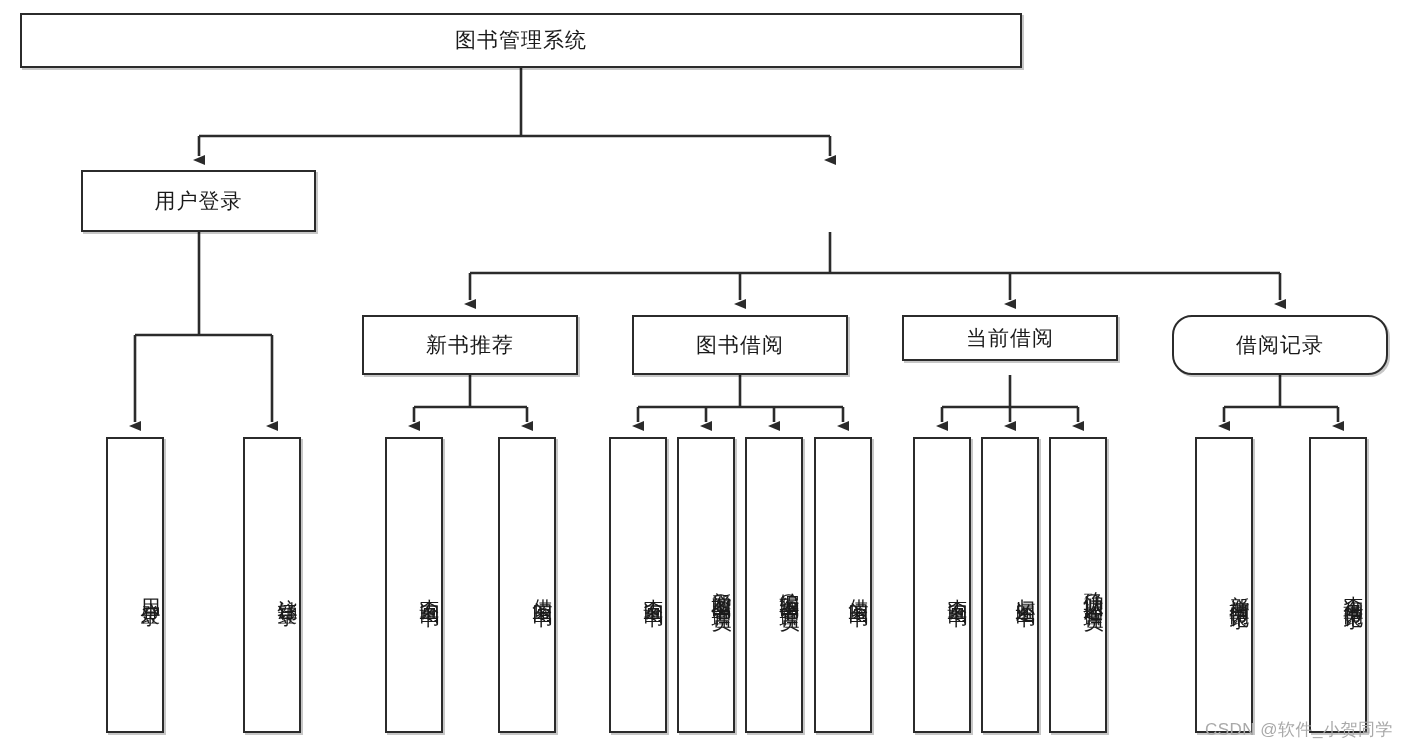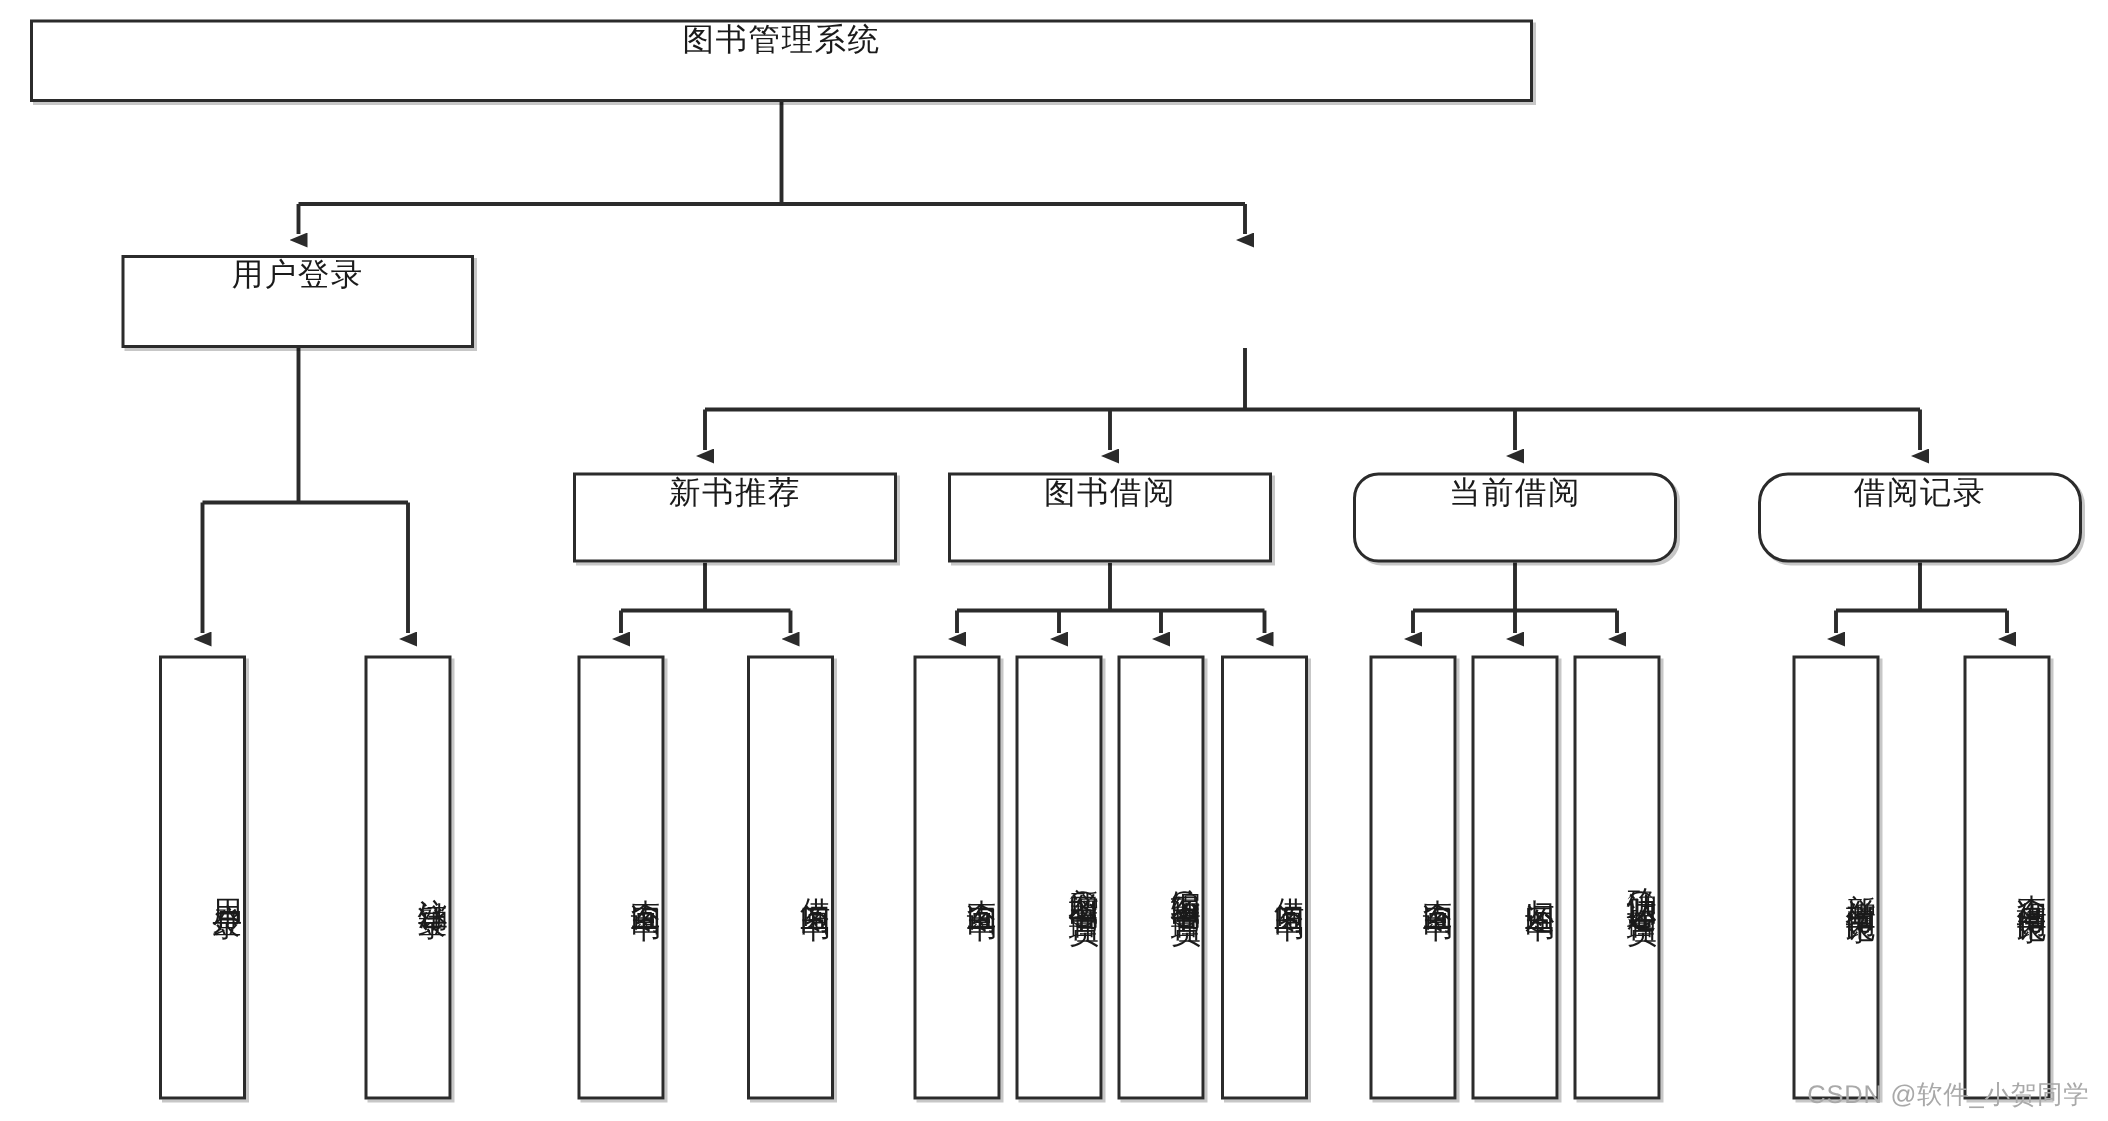--- a/index.html
+++ b/index.html
@@ -24,21 +24,21 @@
     width: 1405px;
     height: 747px;
   }
   .node {
     position: absolute;
     box-sizing: border-box;
     background: #ffffff;
     border: 2px solid #2b2b2b;
     box-shadow: 2px 2px 0 rgba(0,0,0,0.22);
     display: flex;
-    align-items: flex-start;
+    align-items: center;
     justify-content: center;
     color: #1a1a1a;
     line-height: 1.18;
   }
   .node.horiz {
     font-size: 21px;
     letter-spacing: 1px;
   }
   .node.vert {
     writing-mode: vertical-rl;
@@ -123,27 +123,27 @@
   </svg>
 
   <div class="node horiz" style="left:20px; top:13px; width:1002px; height:55px;">
     <span>图书管理系统</span>
   </div>
 
   <div class="node horiz" style="left:81px; top:170px; width:235px; height:62px;">
     <span>用户登录</span>
   </div>
 
-  <div class="node horiz" style="left:362px; top:315px; width:216px; height:60px;margin-left:20px;">
+  <div class="node horiz" style="left:362px; top:315px; width:216px; height:60px;">
     <span>新书推荐</span>
   </div>
   <div class="node horiz" style="left:632px; top:315px; width:216px; height:60px;">
     <span>图书借阅</span>
   </div>
-  <div class="node horiz" style="left:902px; top:315px; width:216px; height:60px;border-radius:17px;">
+  <div class="node horiz" style="left:902px; top:315px; width:216px; height:46px;">
     <span>当前借阅</span>
   </div>
   <div class="node horiz" style="left:1172px; top:315px; width:216px; height:60px;border-radius:20px;">
     <span>借阅记录</span>
   </div>
 
   <div class="node vert" style="left:106px; top:437px; width:58px; height:296px;">
     <span class="vtxt">用户登录</span>
   </div>
   <div class="node vert" style="left:243px; top:437px; width:58px; height:296px;">

